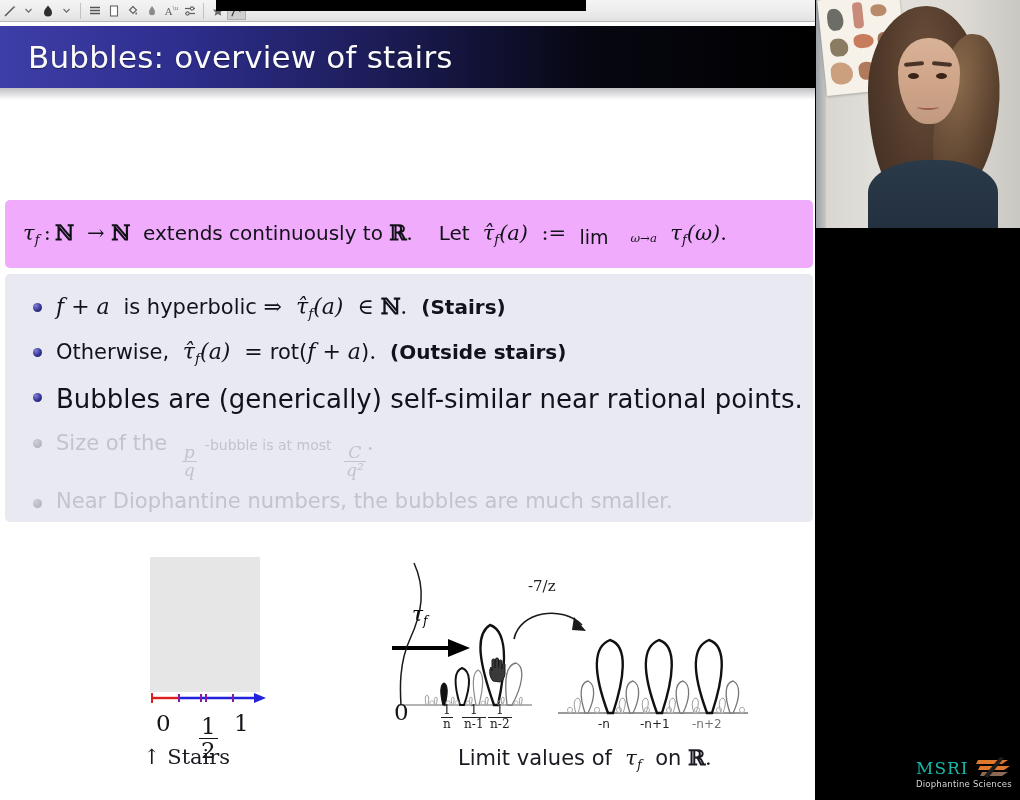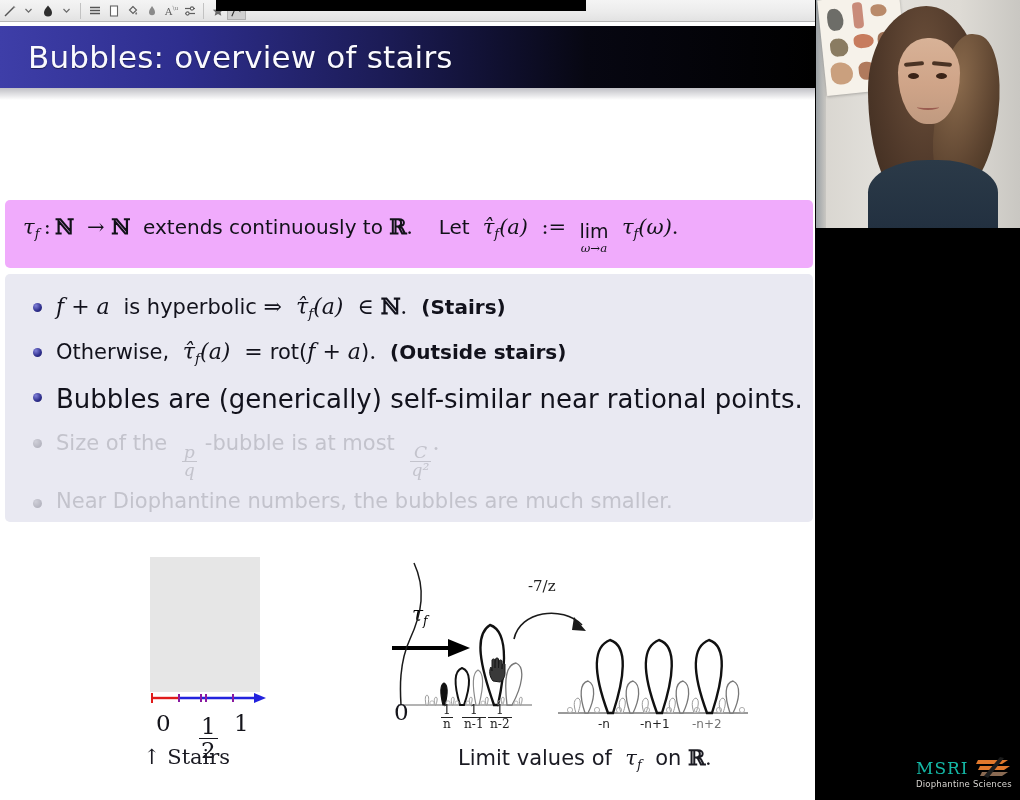--- a/index.html
+++ b/index.html
@@ -49,22 +49,22 @@
     font-family: "DejaVu Sans", sans-serif; font-weight: 400;
     margin-left: 28px; text-shadow: 0 1px 1px rgba(0,0,0,.5);
   }
   .it  { font-style: italic; }
   .bb  { font-family: "DejaVu Serif", serif; font-weight: 600; letter-spacing:-0.5px;}
   .sub { font-size: .62em; vertical-align: -0.32em; font-style: italic; }
   .frac { display: inline-flex; flex-direction: column; align-items: center;
           vertical-align: -0.45em; line-height: 1; font-size: .78em; margin: 0 1px; }
   .frac .num { padding: 0 2px; }
   .frac .den { border-top: 1.2px solid currentColor; padding: 0 2px; }
-  .lim { display: inline-flex; flex-direction: column; align-items: center;
-         vertical-align: -0.2em; line-height: 1.05; }
+  .lim { display: inline-flex; flex-direction: row; align-items: center;
+         vertical-align: -0.2em; line-height: 1.05; gap: 22px; }
   .lim .lsub { font-size: .56em; font-style: italic; }
 
   
   .stmt-box {
     position: absolute; left: 5px; top: 130px; width: 808px; height: 68px;
     background: #f0abfc; border-radius: 5px;
     display: flex; align-items: center; margin-top: 48px;
   }
   .stmt-text {
     margin-left: 18px; font-size: 21px; color: #111118;
@@ -311,21 +311,21 @@
       </div>
 
       <div class="bullet">
         <span class="dot dim"></span>
         <span class="btext dim">
           <span class="sans" style="font-size:21px">Size of the&nbsp;</span>
           <span class="frac">
               <span class="num it">p</span>
               <span class="den it">q</span>
             </span>
-          <span class="sans" style="font-size:21px">-bubble is at most&nbsp;</span>
+          <span class="sans" style="font-size:14px">-bubble is at most&nbsp;</span>
           <span class="frac">
               <span class="num it">C</span>
               <span class="den it">q²</span>
             </span>.
         </span>
       </div>
 
       <div class="bullet">
         <span class="dot dim"></span>
         <span class="btext dim sans" style="font-size:21px">Near Diophantine numbers, the bubbles are much smaller.</span>

